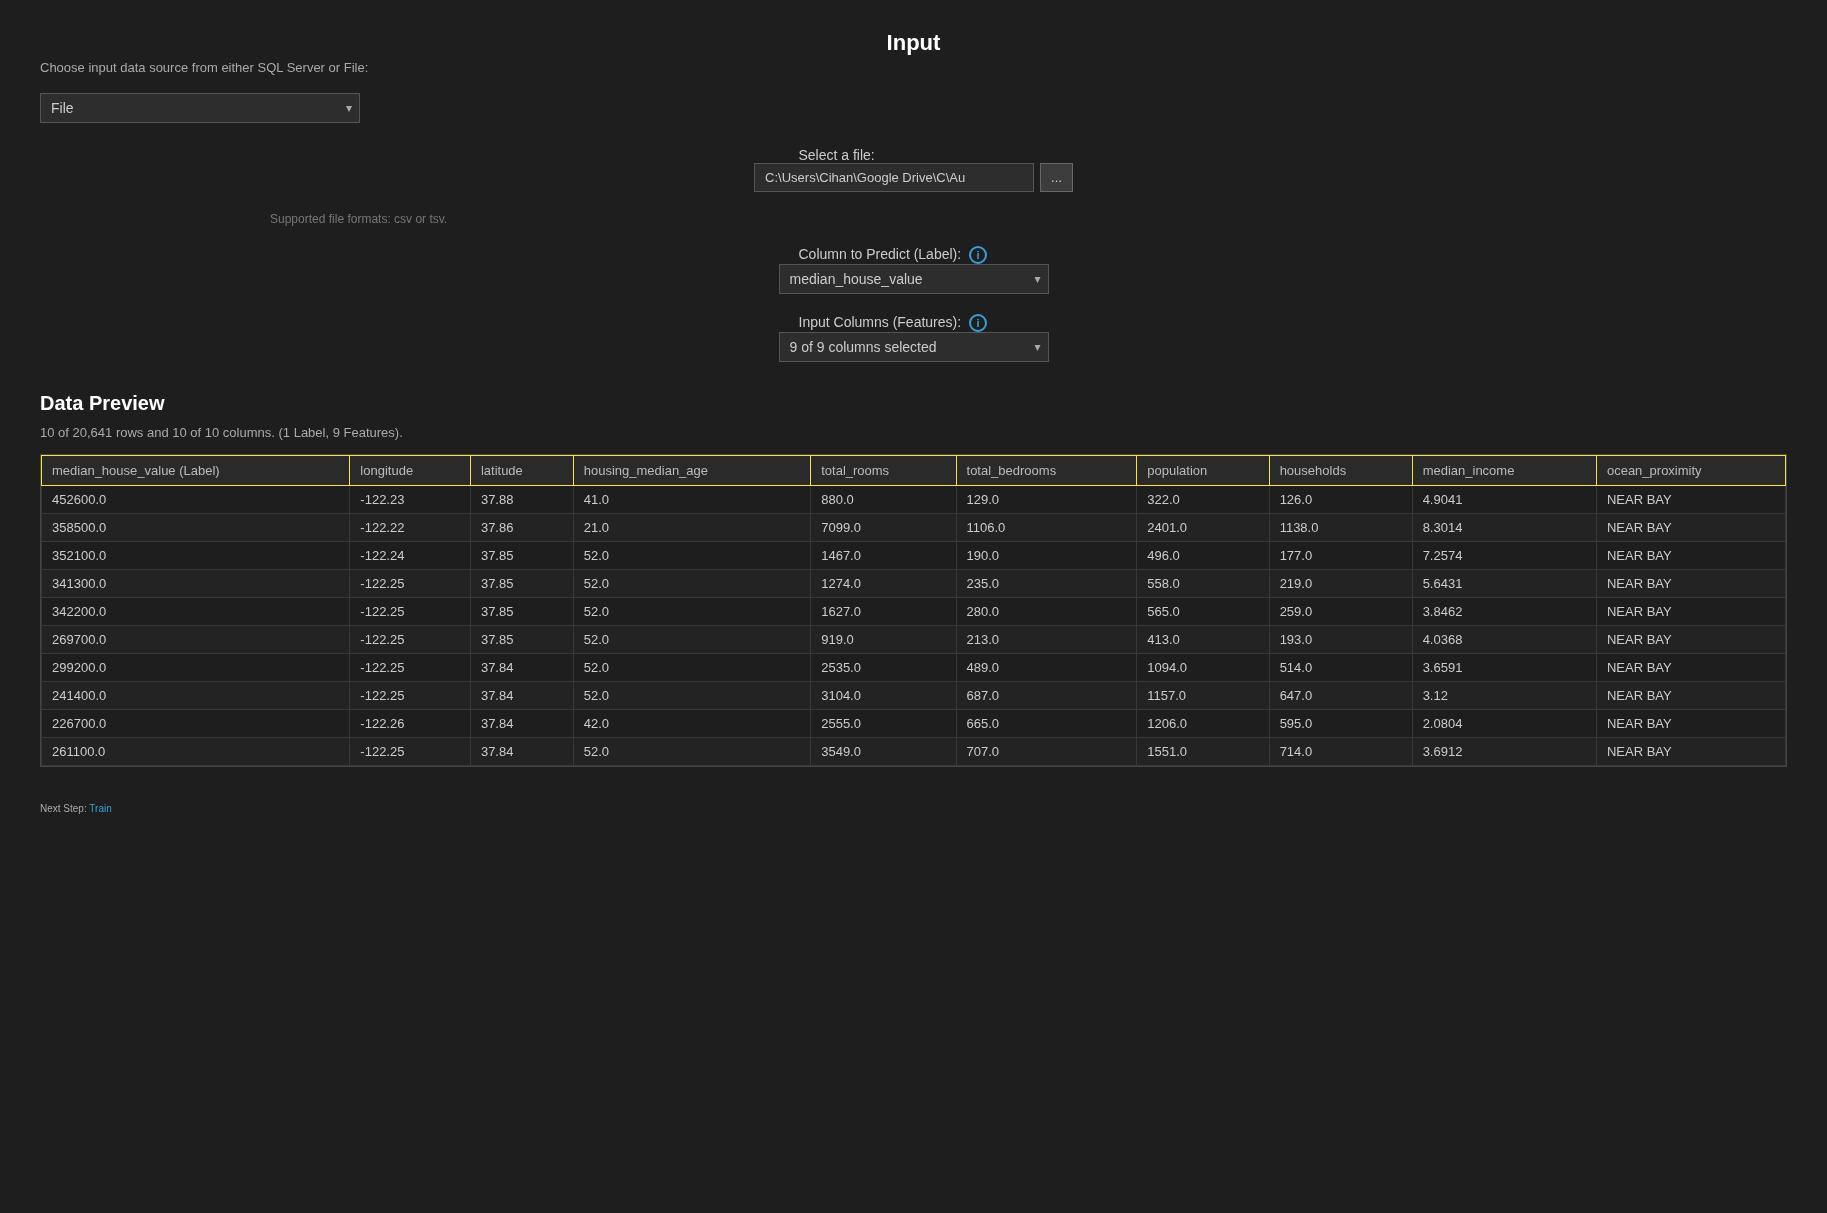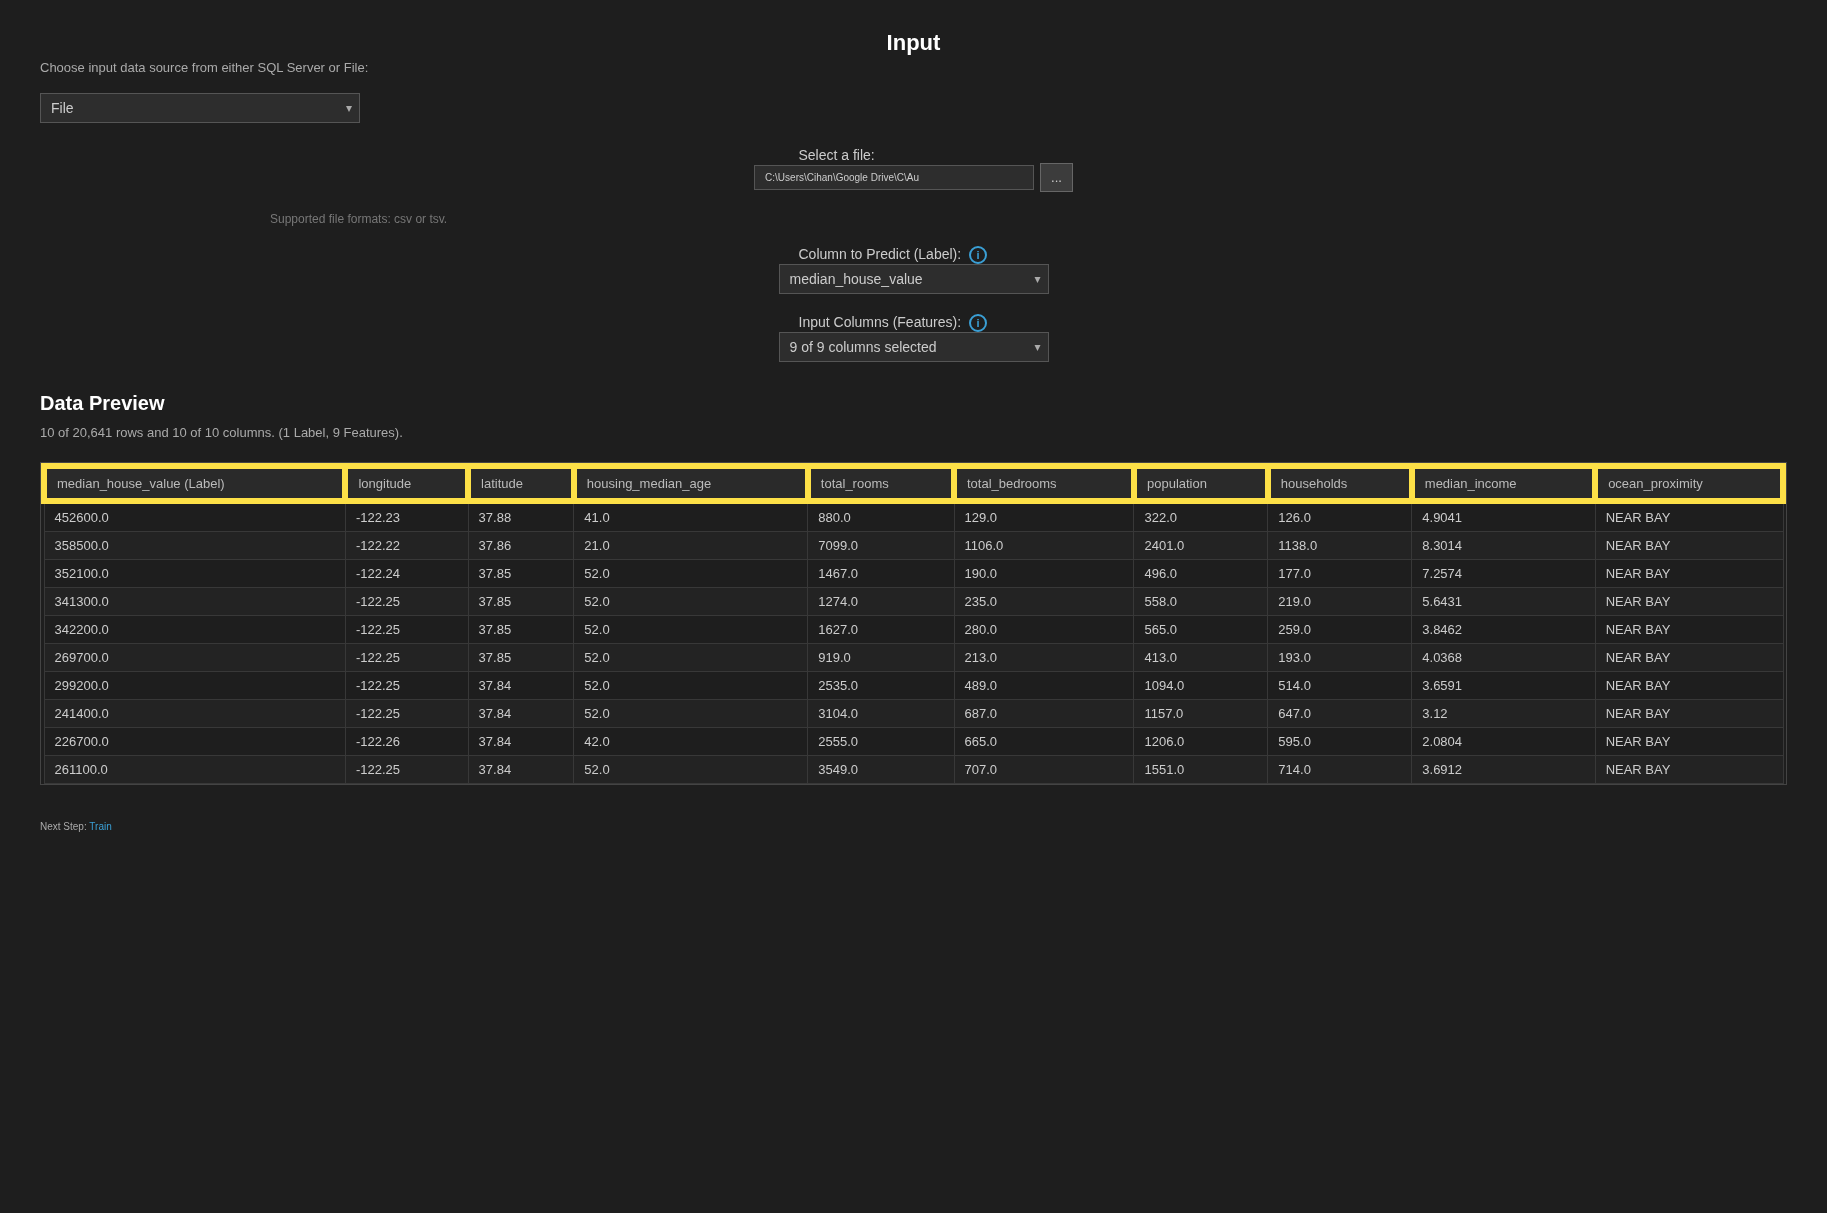--- a/index.html
+++ b/index.html
@@ -90,21 +90,21 @@
       display: flex;
       align-items: center;
       gap: 6px;
     }
     .file-path-input {
       background-color: #2d2d2d;
       border: 1px solid #555555;
       color: #cccccc;
       padding: 6px 10px;
       width: 280px;
-      font-size: 10px;
+      font-size: 13px;
       outline: none;
     }
     .browse-btn {
       background-color: #3c3c3c;
       border: 1px solid #666666;
       color: #cccccc;
       padding: 6px 10px;
       cursor: pointer;
       font-size: 13px;
     }
@@ -116,36 +116,36 @@
     }
     .label-select select {
       width: 270px;
     }
     .features-select select {
       width: 270px;
     }
     .data-preview-info {
       color: #aaaaaa;
       font-size: 13px;
-      margin-bottom: 22px;
+      margin-bottom: 14px;
     }
     .data-table-wrapper {
       overflow-x: auto;
       border: 1px solid #444444;
     }
     table {
       border-collapse: collapse;
       width: 100%;
       font-size: 13px;
     }
     thead tr {
       background-color: #2a2a2a;
     }
     thead th {
-      border: 6px solid #fde047;
+      border: 1px solid #fde047;
       padding: 7px 10px;
       color: #bbbbbb;
       font-weight: normal;
       text-align: left;
       white-space: nowrap;
     }
     tbody tr {
       background-color: #1e1e1e;
     }
     tbody tr:nth-child(even) {

